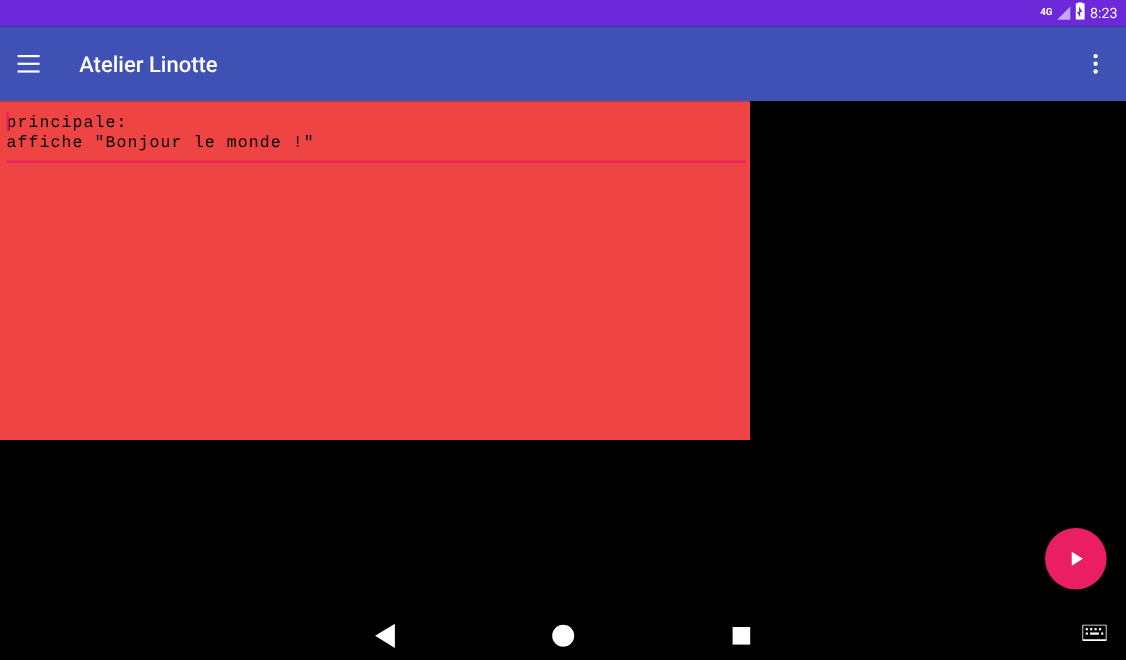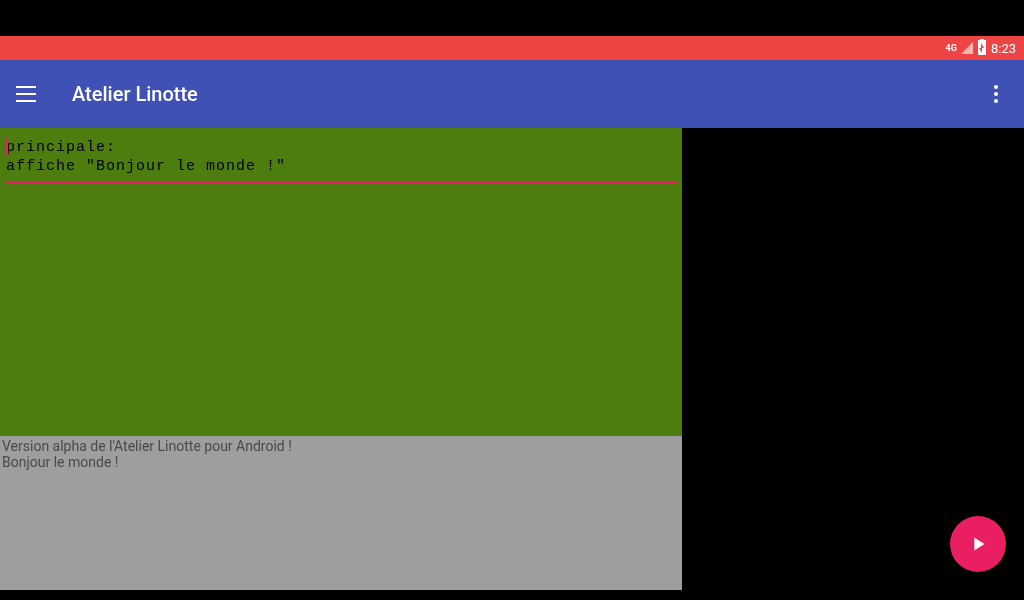--- a/index.html
+++ b/index.html
@@ -1,27 +1,26 @@
 <!DOCTYPE html>
 <html><head>
 <meta charset="utf-8">
 <style>
   * { margin: 0; padding: 0; box-sizing: border-box; }
   html, body { width: 1024px; height: 600px; overflow: hidden; font-family: Roboto, Arial, sans-serif; background: #000; }
   .status-bar {
     height: 24px;
-    background: #ef4444;
+    background: #6d28d9;
     display: flex;
     justify-content: flex-end;
     align-items: center;
     padding: 0 8px;
     color: #fff;
     font-size: 13px;
     gap: 4px;
-    margin-top: 36px;
   }
   .status-bar .sig { font-size: 9px; font-weight: bold; line-height: 1; }
   .app-bar {
     height: 68px;
     background: #3f51b5;
     display: flex;
     align-items: center;
     color: #fff;
     padding: 0 16px;
   }
@@ -43,21 +42,21 @@
     display: flex;
     height: 462px;
   }
   .left-pane {
     width: 682px;
     display: flex;
     flex-direction: column;
   }
   .editor {
     flex: 0 0 308px;
-    background: #4d7c0f;
+    background: #ef4444;
     padding: 10px 6px 0 6px;
     position: relative;
   }
   .code {
     font-family: "Courier New", monospace;
     font-size: 15px;
     letter-spacing: 1px;
     color: #000;
     white-space: pre;
     line-height: 19px;
@@ -157,24 +156,20 @@
   </div>
 </div>
 
 <div class="content-row">
   <div class="left-pane">
     <div class="editor">
       <div class="cursor"></div>
       <div class="code">principale:</div>
       <div class="code">affiche "Bonjour le monde !"</div>
       <div class="underline"></div>
-    </div>
-    <div class="console">
-      <div>Version alpha de l'Atelier Linotte pour Android !</div>
-      <div>Bonjour le monde !</div>
     </div>
   </div>
   <div class="right-pane">
     <div class="fab">
       <svg width="22" height="22" viewBox="0 0 24 24">
           <path d="M8 5v14l11-7z"></path>
         </svg>
     </div>
   </div>
 </div>

